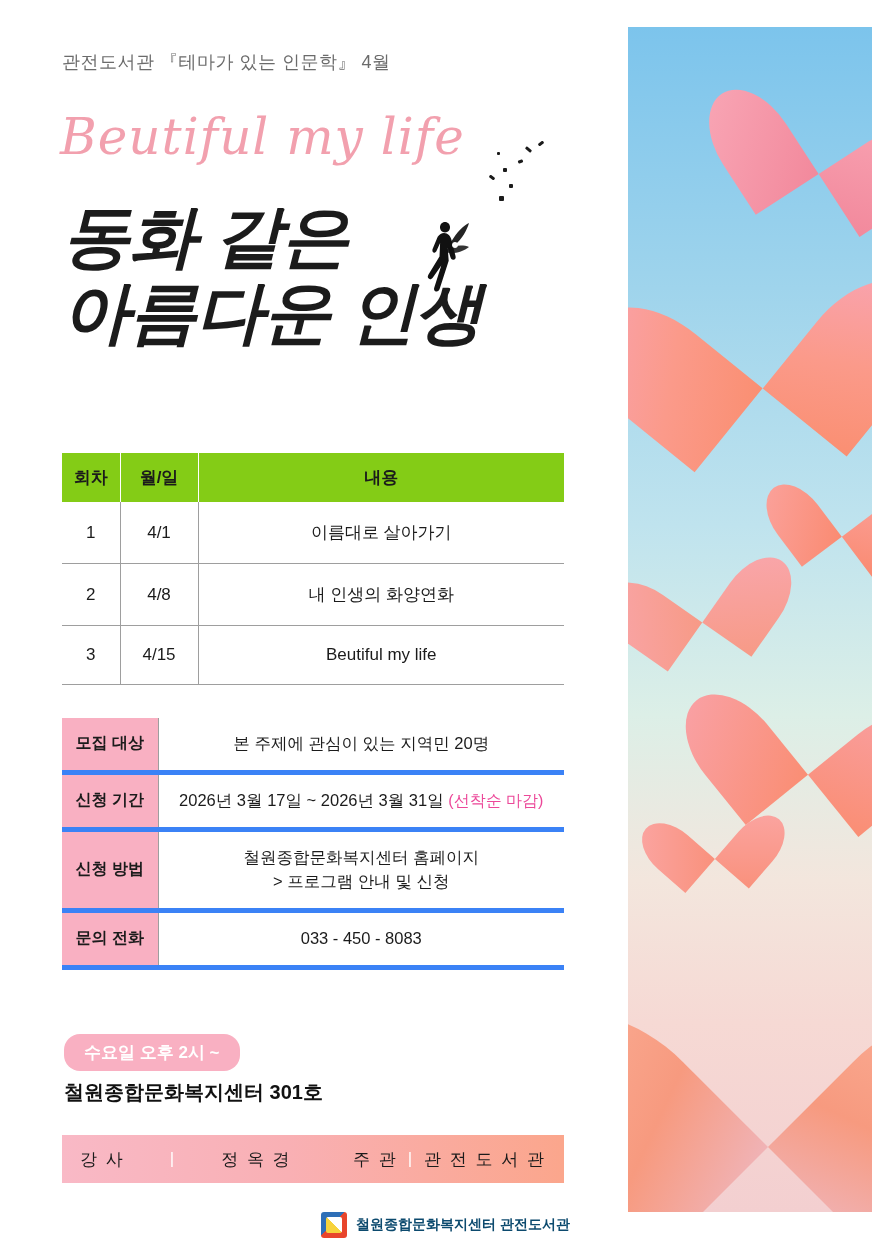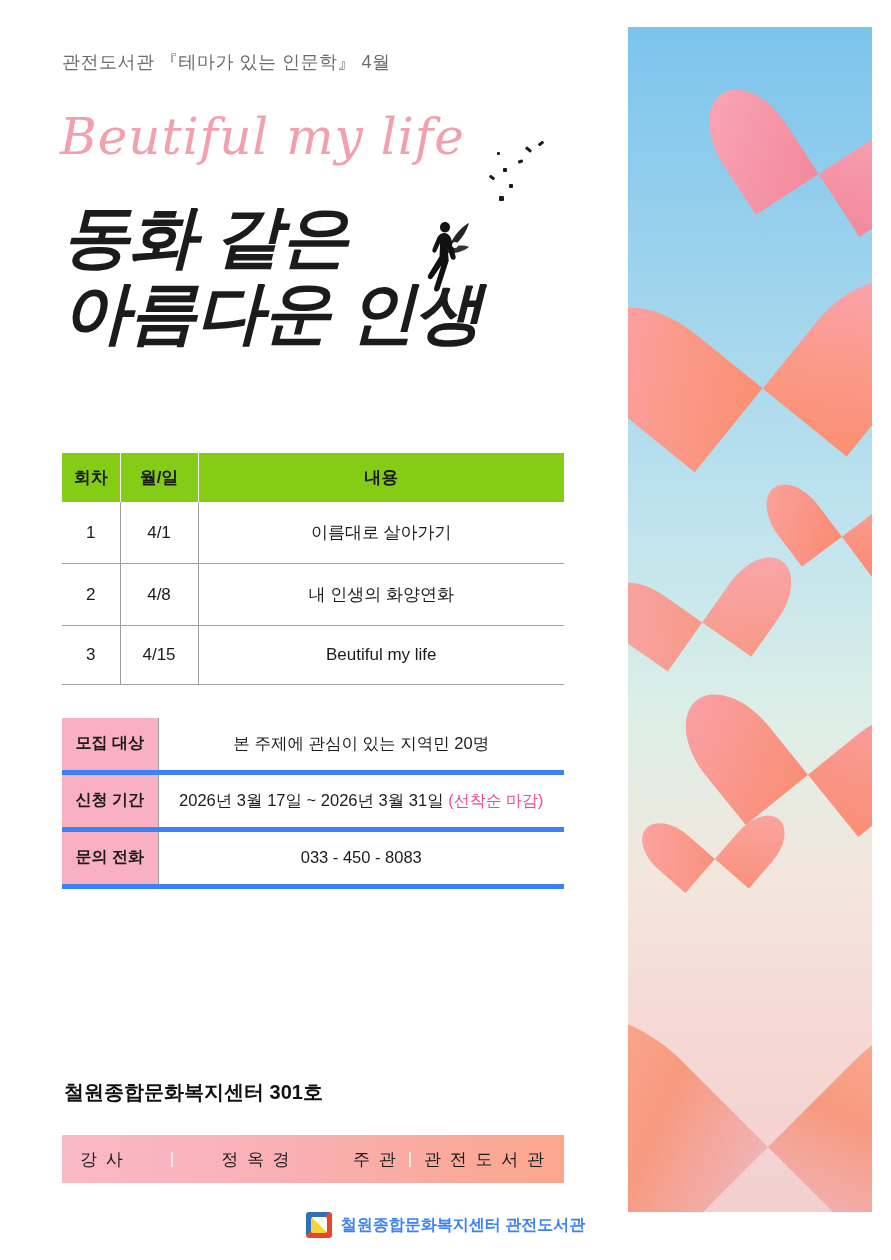--- a/index.html
+++ b/index.html
@@ -183,21 +183,21 @@
     border-radius: 3px;
     position: relative;
     overflow: hidden;
   }
   .footer-logo:after {
     content: ""; position: absolute; left: 5px; top: 5px;
     width: 16px; height: 16px;
     background: linear-gradient(45deg,#f7d33c 50%, #ffffff 50%);
     border-radius: 2px;
   }
-  .footer-text { font-size: 16px; font-weight: 700; color: #3b82f6; }
+  .footer-text { font-size: 14px; font-weight: 700; color: #0c4a6e; }
 </style>
 </head>
 <body>
 
 <div class="poster">
 
   <div class="art-panel">
     <div class="heart h1">
         <div class="heart-shape"></div>
       </div>
@@ -280,28 +280,36 @@
         </td>
       </tr>
       <tr>
         <td class="lbl">신청 기간</td>
         <td class="val">
           <span>2026년 3월 17일 ~ 2026년 3월 31일</span>
           <span class="small">(선착순 마감)</span>
         </td>
       </tr>
       <tr>
+        <td class="lbl">신청 방법</td>
+        <td class="val">
+          <span style="white-space:pre-line;">철원종합문화복지센터 홈페이지
+&gt; 프로그램 안내 및 신청</span>
+        </td>
+      </tr>
+      <tr>
         <td class="lbl">문의 전화</td>
         <td class="val">
           <span>033 - 450 - 8083</span>
         </td>
       </tr>
     </tbody>
   </table>
 
+  <div class="pill">수요일 오후 2시 ~</div>
   <div class="room">철원종합문화복지센터 301호</div>
 
   <div class="credits">
     <span class="c-left">
       <span class="c-label">강 사</span>
       <span class="c-divider">|</span>
       <span>정 옥 경</span>
     </span>
     <span class="c-right">
       <span class="c-label">주 관</span>

